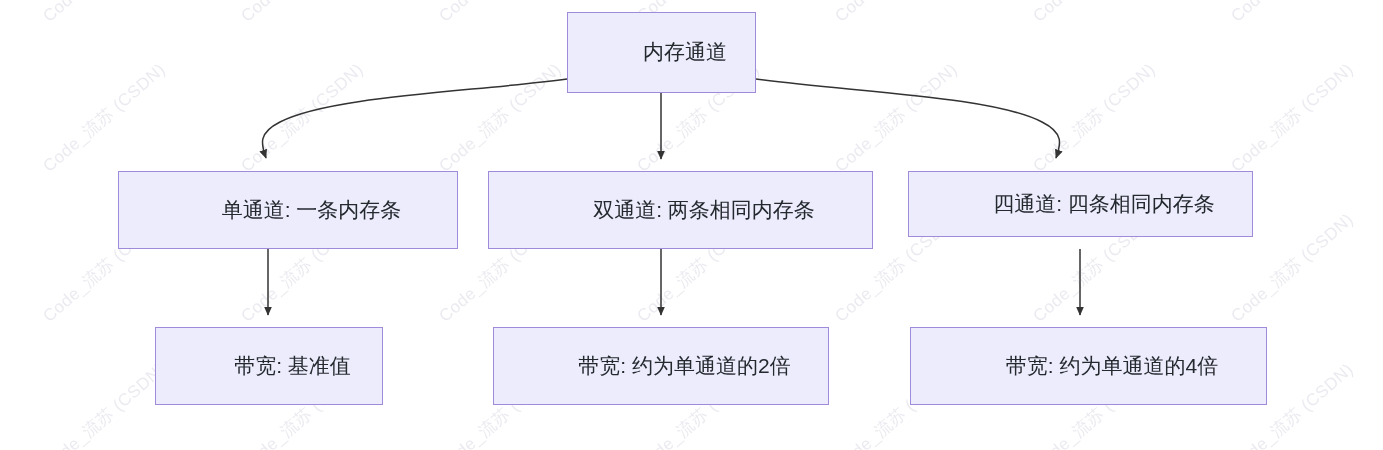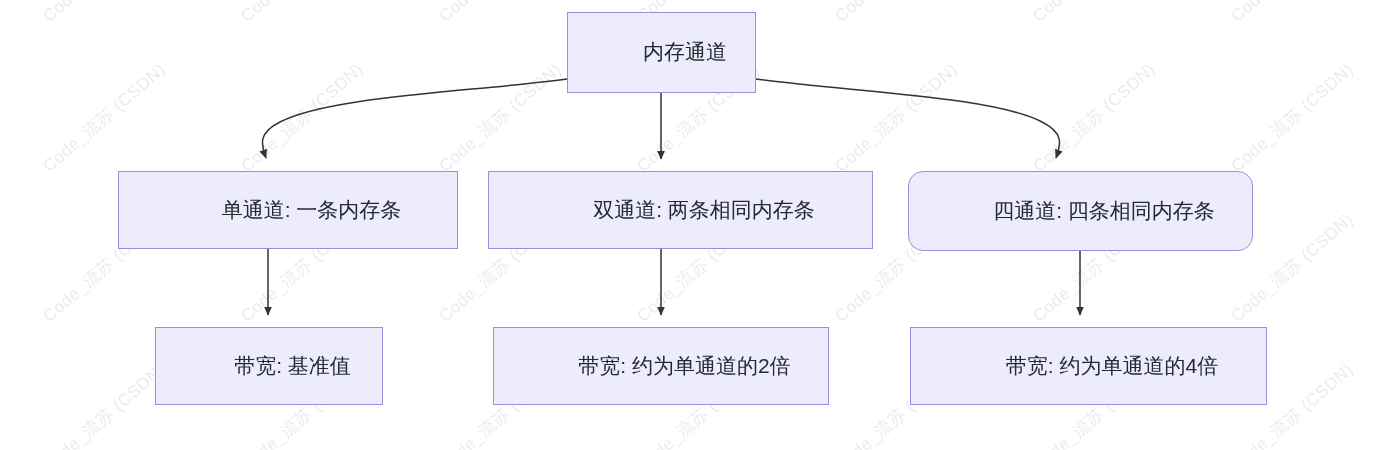--- a/index.html
+++ b/index.html
@@ -52,21 +52,21 @@
     color: #24292e;
     font-size: 21px;
     line-height: 1.25;
     text-align: center;
     white-space: nowrap;
     padding-left: 47px;
   }
   #node-root   { left: 567px; top: 12px;  width: 189px; height: 81px; }
   #node-l2-1   { left: 118px; top: 171px; width: 340px; height: 78px; }
   #node-l2-2   { left: 488px; top: 171px; width: 385px; height: 78px; }
-  #node-l2-3   { left: 908px; top: 171px; width: 345px; height: 80px; border-radius: 15px; }
+  #node-l2-3   { left: 908px; top: 171px; width: 345px; height: 66px; }
   #node-l3-1   { left: 155px; top: 327px; width: 228px; height: 78px; }
   #node-l3-2   { left: 493px; top: 327px; width: 336px; height: 78px; }
   #node-l3-3   { left: 910px; top: 327px; width: 357px; height: 78px; }
 
   
   #csdn-credit {
     position: absolute;
     right: 14px;
     bottom: 8px;
     z-index: 4;

